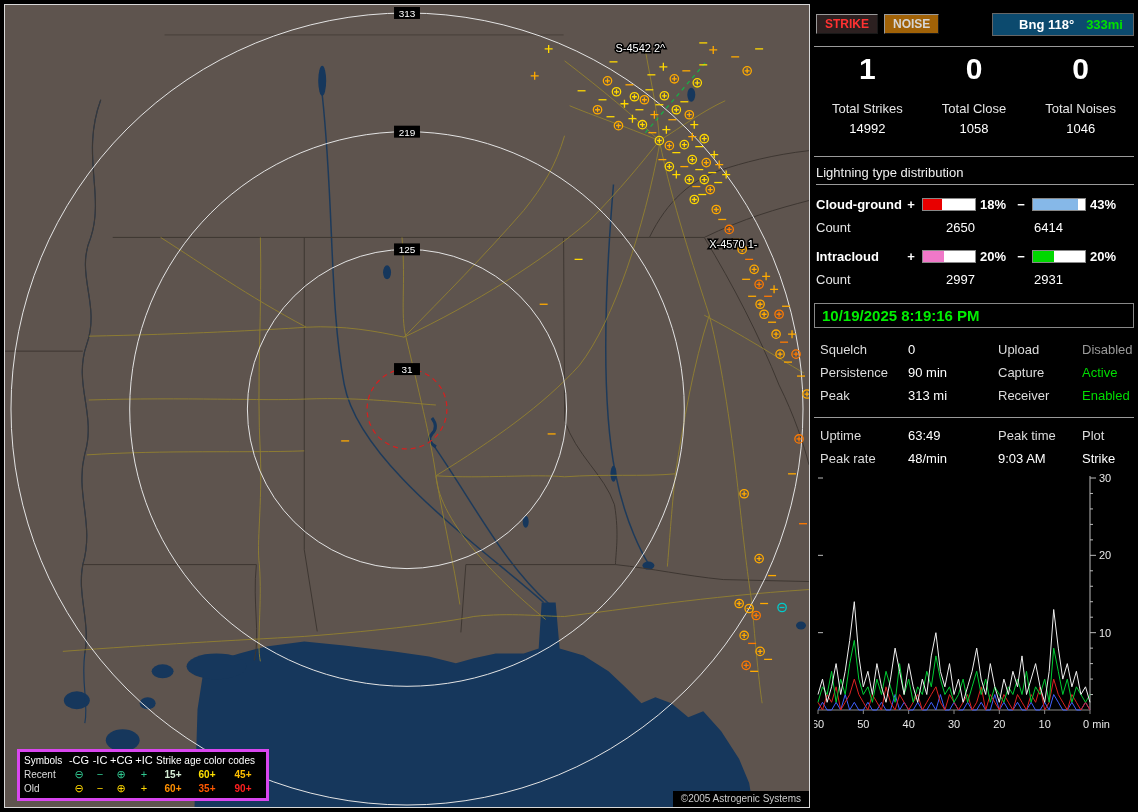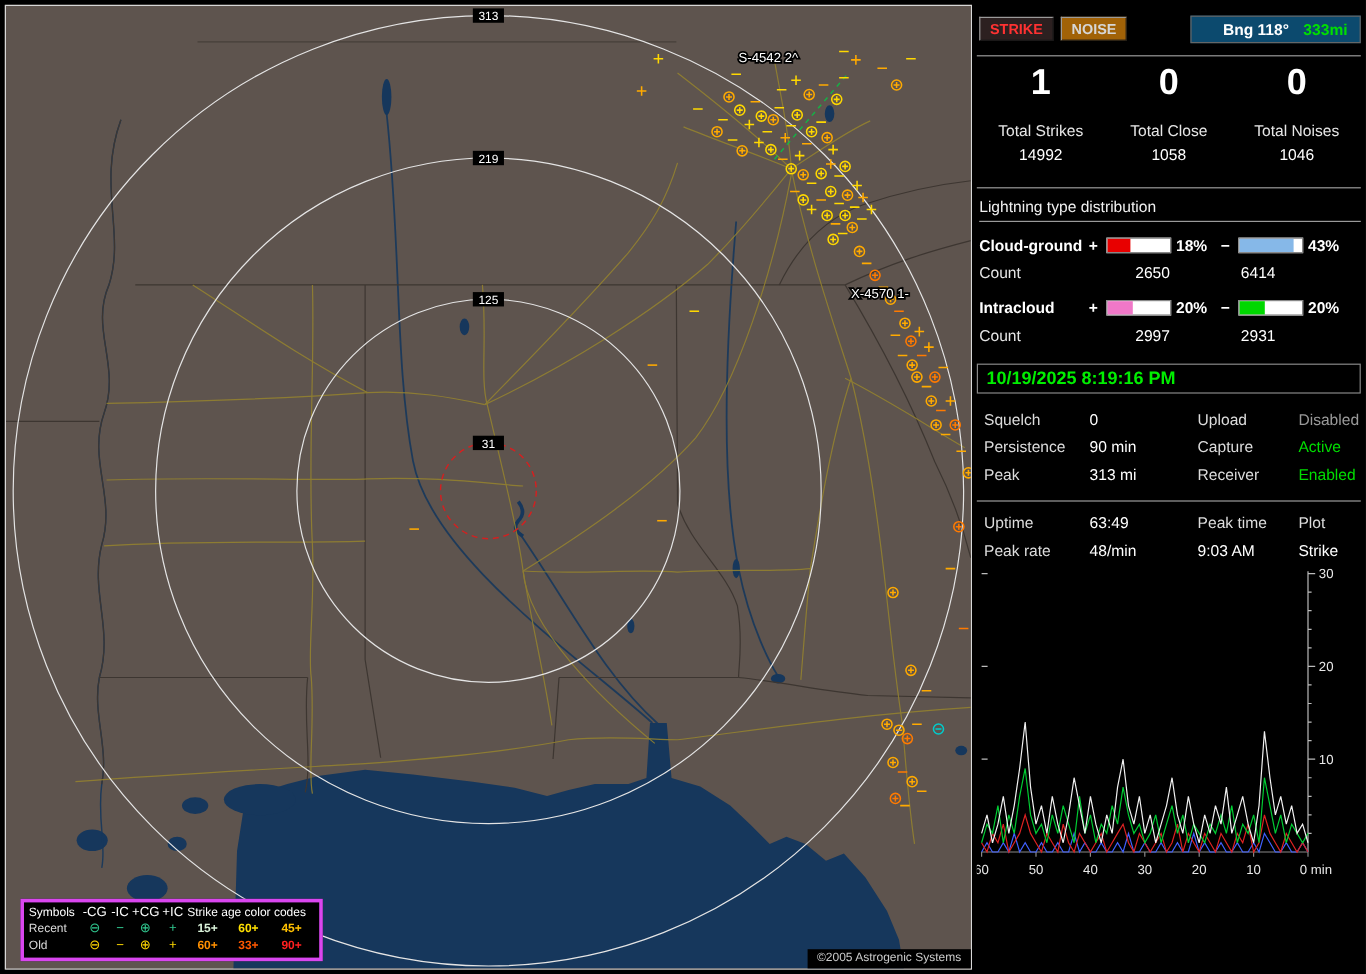--- a/index.html
+++ b/index.html
@@ -338,21 +338,21 @@
       <span class="age" style="color: rgb(216, 240, 216);">15+</span>
       <span class="age" style="color: rgb(255, 224, 0);">60+</span>
       <span class="age" style="color: rgb(255, 192, 0);">45+</span>
 
       <span>Old</span>
       <span class="sym" style="color: rgb(255, 216, 0);">⊖</span>
       <span class="sym" style="color: rgb(255, 216, 0);">−</span>
       <span class="sym" style="color: rgb(255, 216, 0);">⊕</span>
       <span class="sym" style="color: rgb(255, 216, 0);">+</span>
       <span class="age" style="color: rgb(255, 144, 0);">60+</span>
-      <span class="age" style="color: rgb(255, 88, 0);">33+</span>
+      <span class="age" style="color: rgb(255, 88, 0);">35+</span>
       <span class="age" style="color: rgb(255, 32, 32);">90+</span>
     </div>
 
     <div class="copyright">©2005 Astrogenic Systems</div>
   </div>
 
   <div class="sidebar">
 
     <div class="topbar">
       <button class="btn strike">STRIKE</button>

